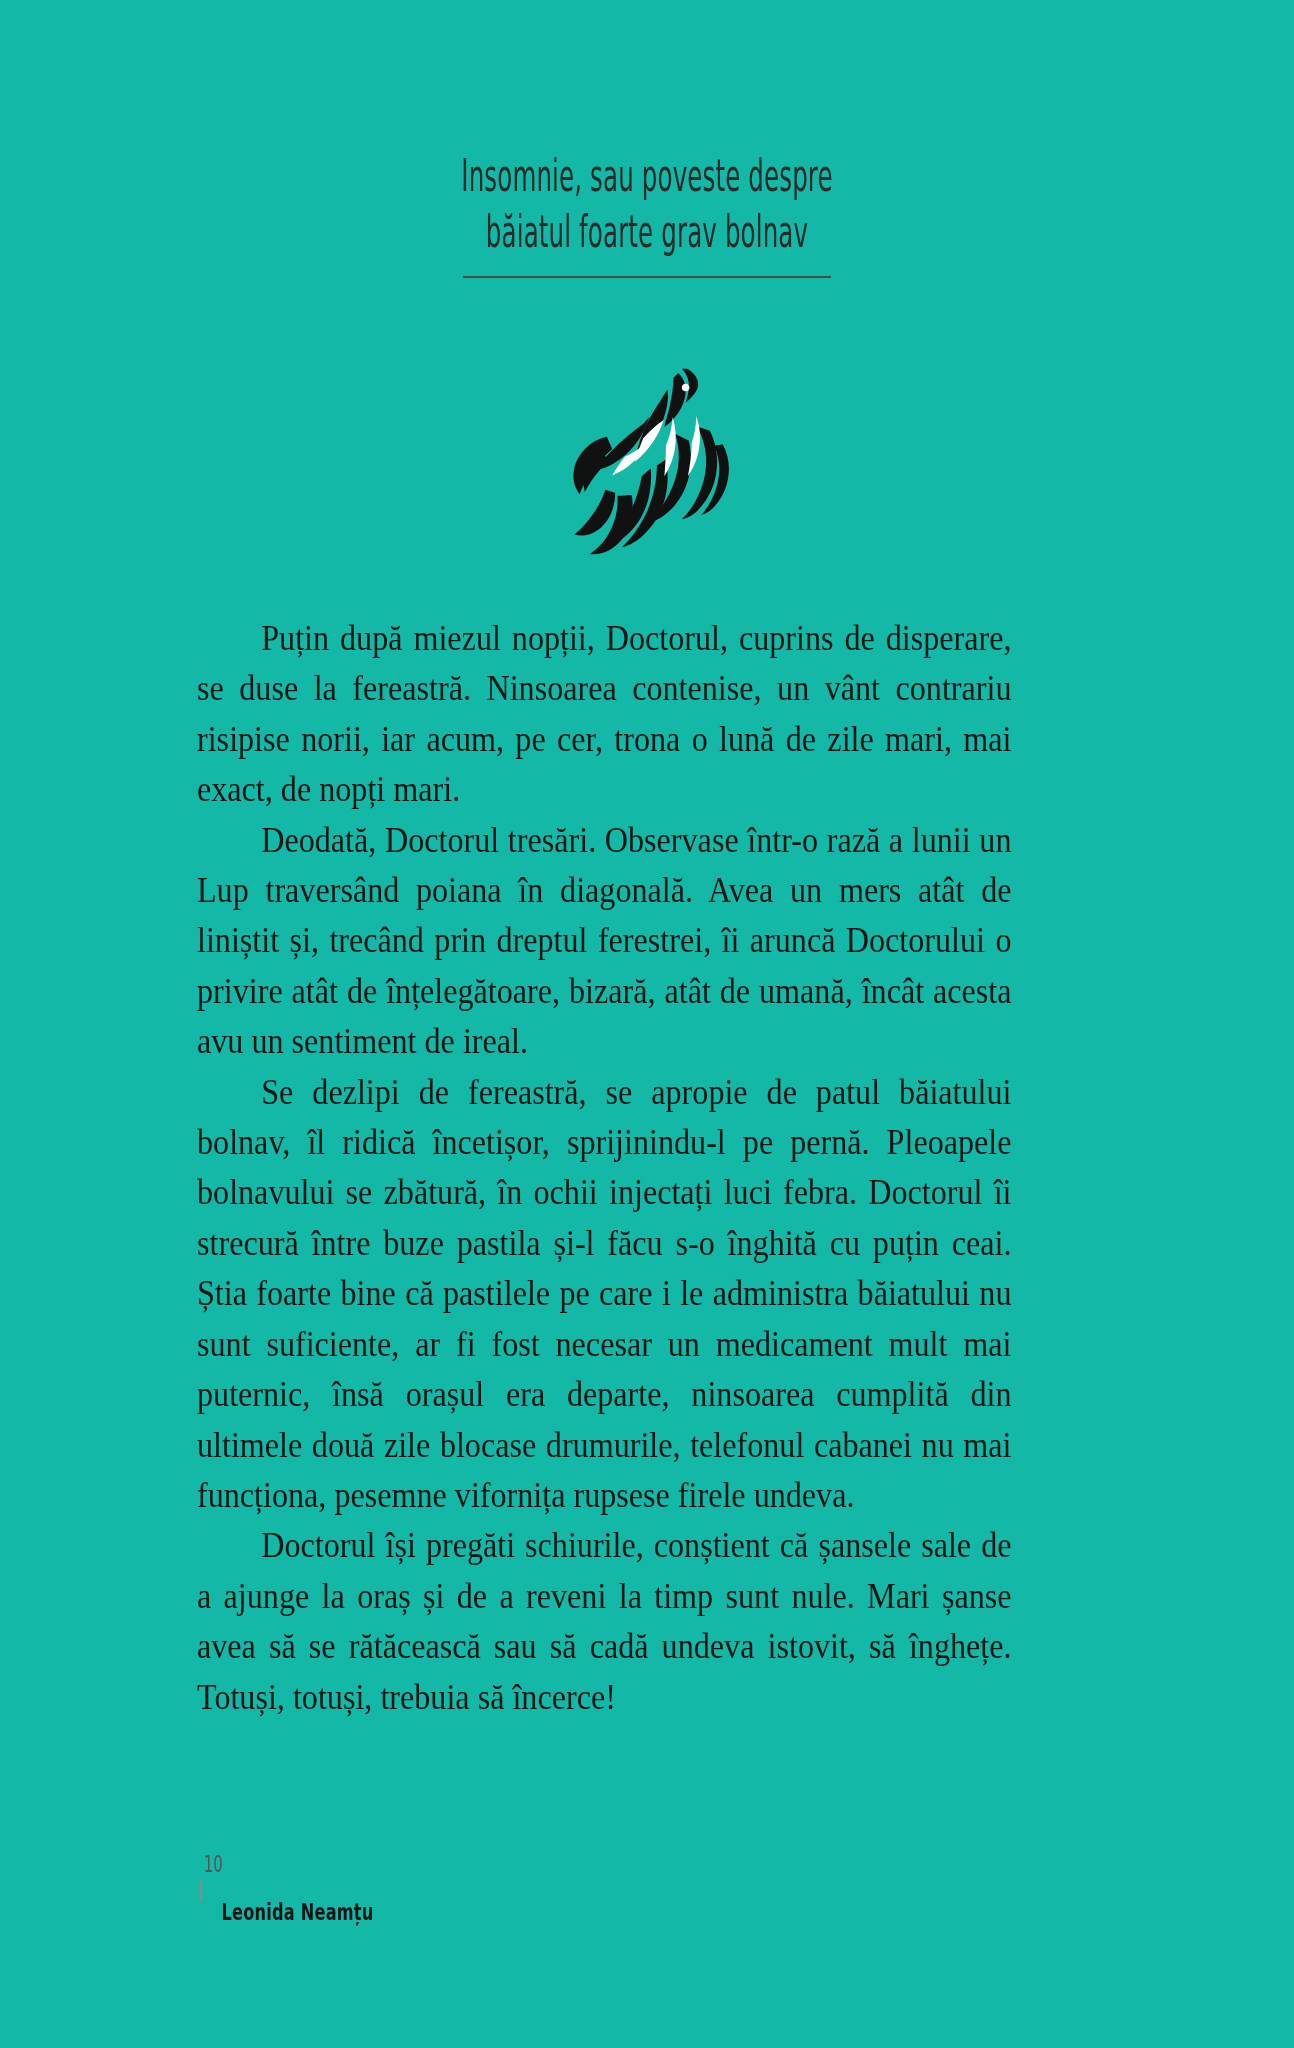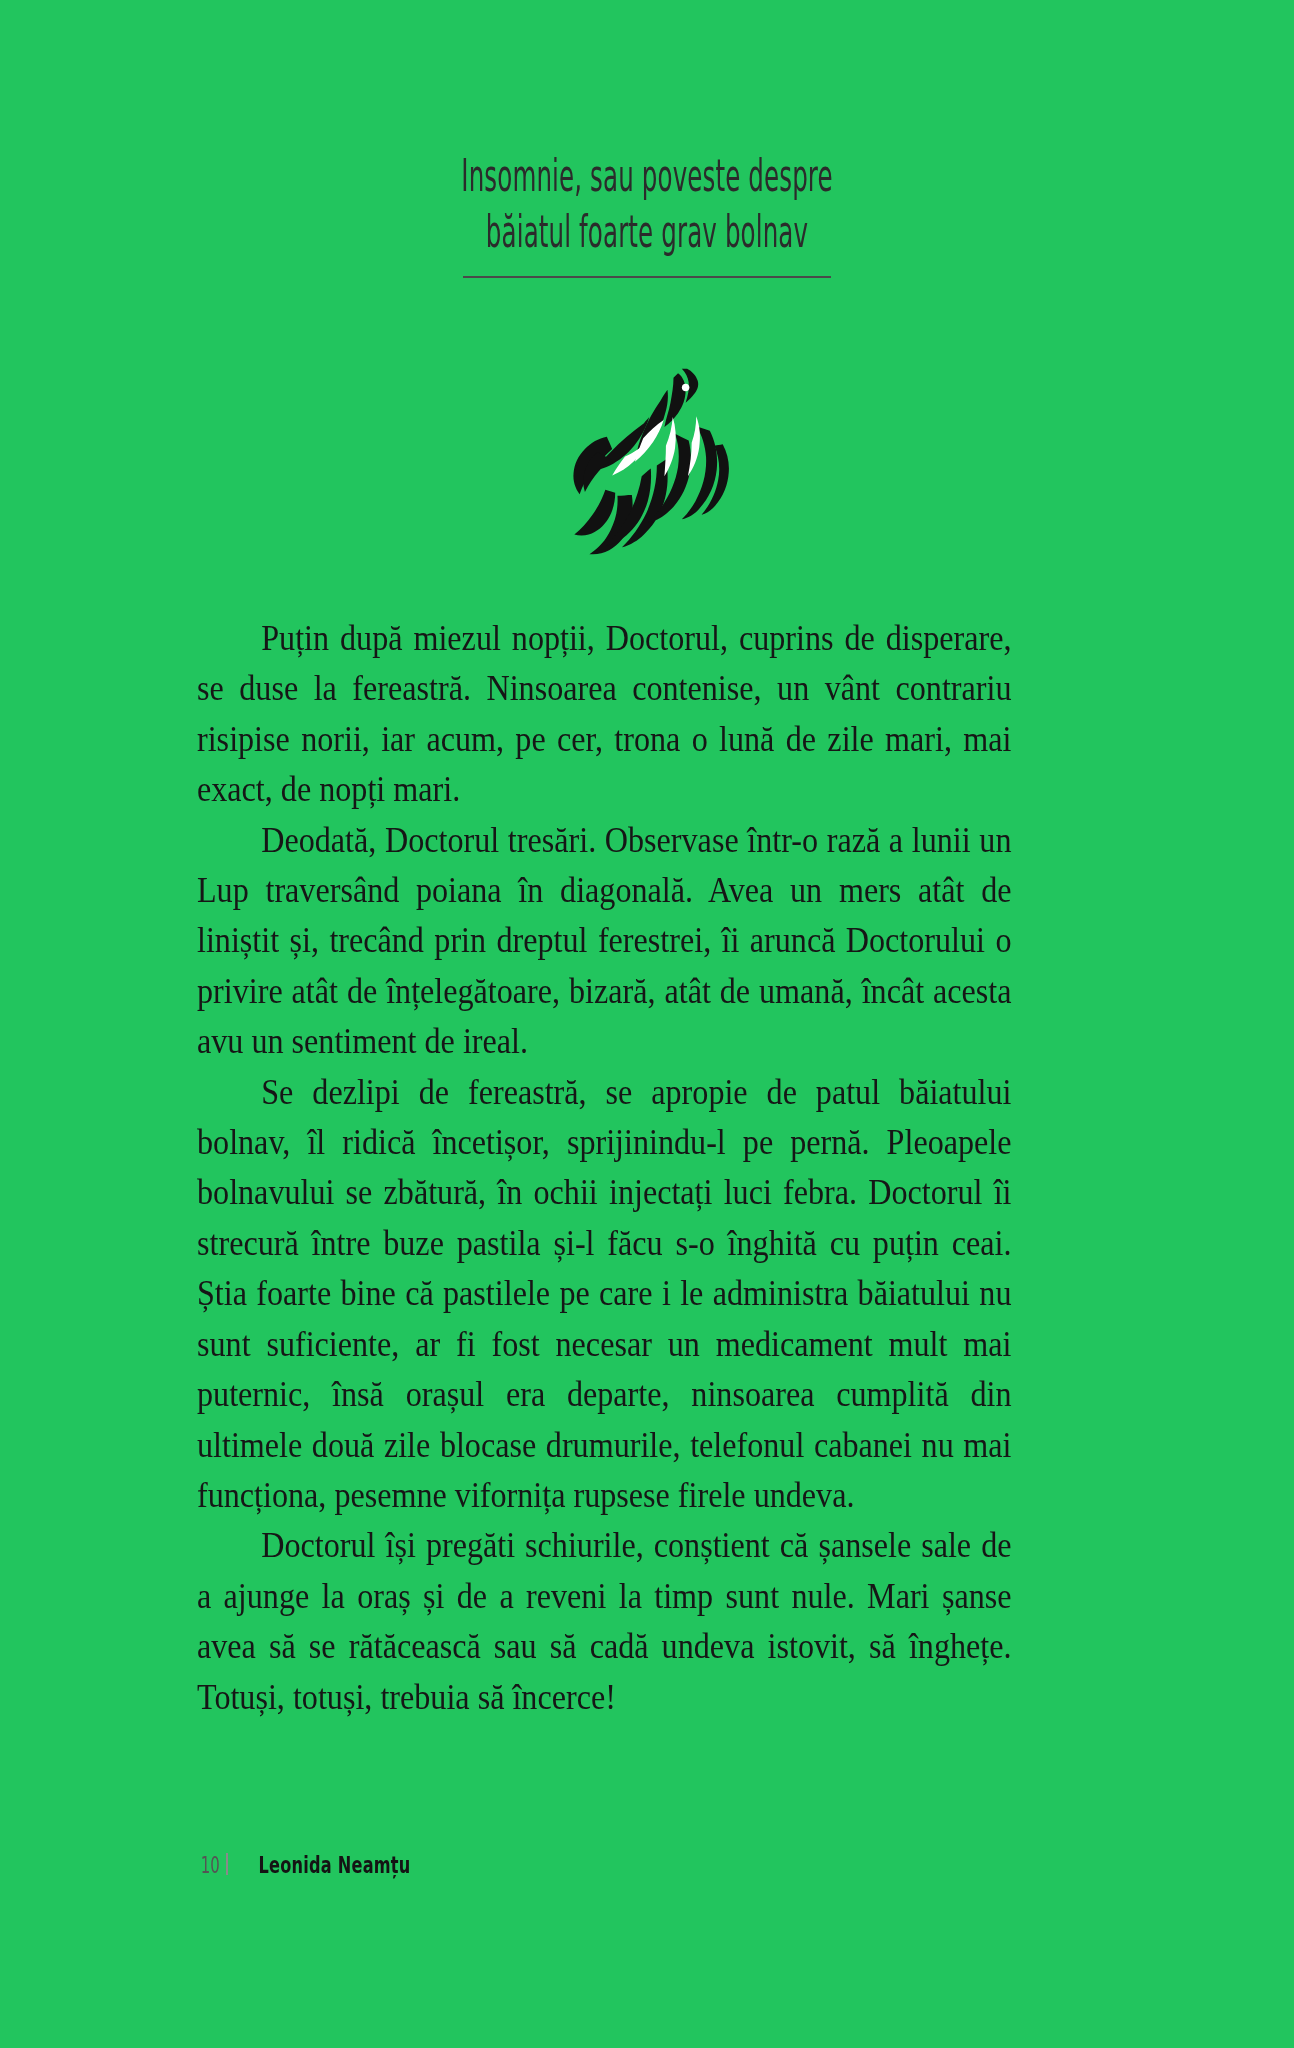--- a/index.html
+++ b/index.html
@@ -6,21 +6,21 @@
   html, body {
     margin: 0;
     padding: 0;
     background: #ffffff;
   }
 
   .page {
     position: relative;
     width: 1294px;
     height: 2048px;
-    background: #22c55e;
+    background: #14b8a6;
     overflow: hidden;
     box-sizing: border-box;
   }
 
   
   .chapter-head {
     position: absolute;
     left: 197px;
     top: 148px;
     width: 900px;
@@ -93,20 +93,21 @@
 
   
   .page-footer {
     position: absolute;
     left: 197px;
     top: 1851px;
     display: flex;
     align-items: baseline;
     font-family: "Liberation Sans Narrow", "DejaVu Sans Condensed", "Liberation Sans", sans-serif;
     color: #1c1c1c;
+    flex-direction: column;
   }
 
   .folio-number {
     font-size: 23px;
     font-weight: 300;
     color: #545454;
     transform: scaleX(0.72);
     transform-origin: left baseline;
     display: inline-block;
   }

